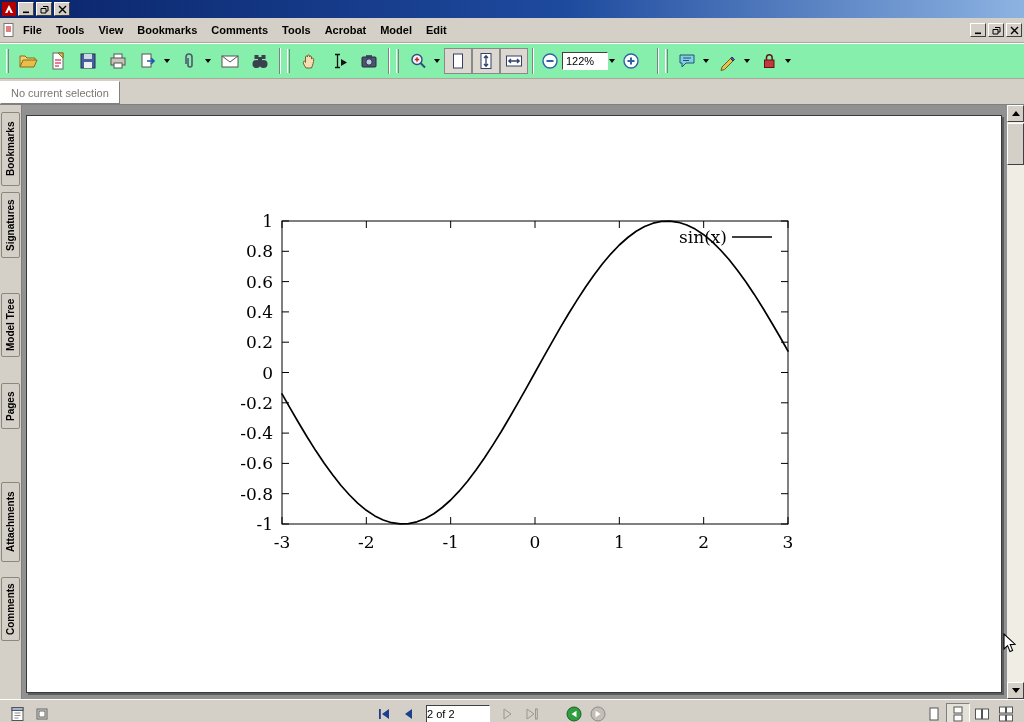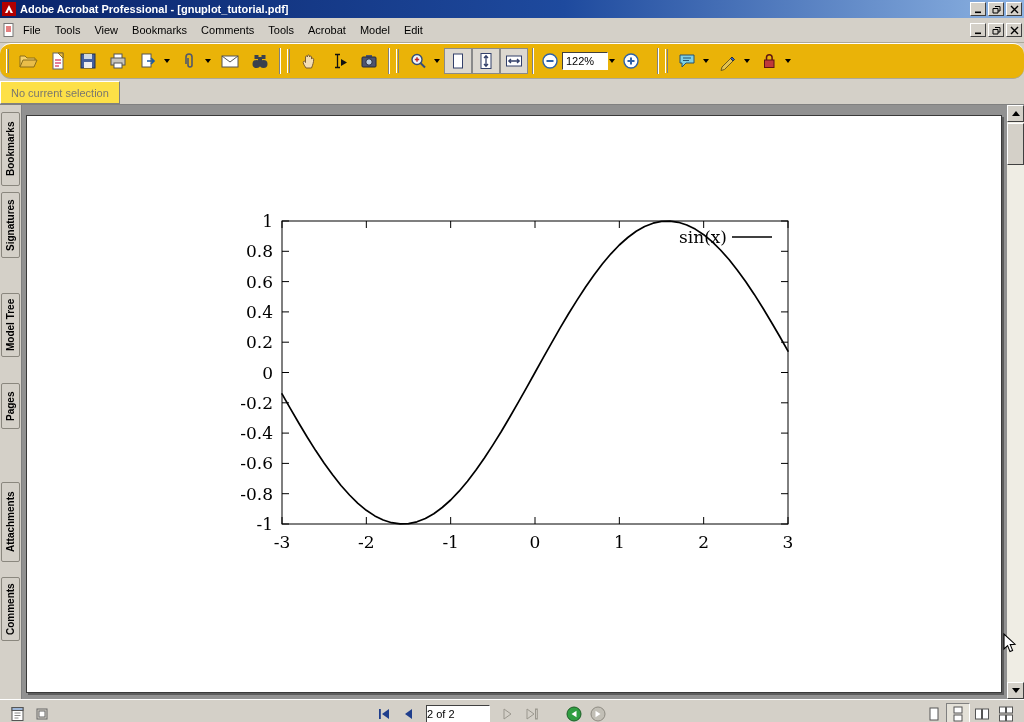--- a/index.html
+++ b/index.html
@@ -12,45 +12,45 @@
     background:linear-gradient(to right,#0a246a 0%,#1e4a9e 55%,#8db3e2 100%); }
   .titlebar .title-text { color:#fff; font-size:11px; font-weight:bold; margin-left:4px;
     white-space:nowrap; flex:1; }
   .win-btn { width:16px; height:14px; margin-left:2px; background:#d4d0c8;
     border:1px solid; border-color:#fff #404040 #404040 #fff;
     display:flex; align-items:center; justify-content:center; padding:0; }
   .app-ico { width:14px; height:14px; display:flex; }
 
   
   .menubar { height:20px; display:flex; align-items:center; background:#d4d0c8;
-    border-bottom:1px solid #aca899; padding:12px 2px; }
+    border-bottom:1px solid #aca899; padding:12px 2px;font-weight:bold; }
   .menu-item { font-size:11px; padding:0 7px; line-height:18px; color:#000; cursor:default; }
   .mdi-controls { margin-left:auto; display:flex; }
 
   
-  .toolbar { height:36px; display:flex; align-items:center; background:#eab308;
-    border-top:1px solid #fff; border-bottom:1px solid #aca899; padding:0 4px;border-radius:11px; }
+  .toolbar { height:36px; display:flex; align-items:center; background:#86efac;
+    border-top:1px solid #fff; border-bottom:1px solid #aca899; padding:0 4px; }
   .grip { width:3px; height:24px; margin:0 4px 0 2px; border-left:1px solid #fff;
     border-right:1px solid #808080; }
   .sep { width:0; height:26px; margin:0 4px; border-left:1px solid #808080;
     border-right:1px solid #fff; }
   .tb-btn { width:30px; height:28px; background:transparent; border:1px solid transparent;
     display:flex; align-items:center; justify-content:center; padding:0; }
   .tb-btn.framed { border:1px solid #8a8a8a; background:#dcd8d0; width:28px; height:26px; }
   .tb-btn svg { width:20px; height:20px; }
   .chev { width:0; height:0; border-left:3px solid transparent; border-right:3px solid transparent;
     border-top:4px solid #000; margin:0 4px 0 1px; align-self:center; }
   .zoom-input { width:46px; height:18px; font-size:11px; padding:1px 3px;
     border:1px solid; border-color:#404040 #fff #fff #404040; background:#fff; }
 
   
   .selbar { height:26px; background:#d4d0c8; border-bottom:1px solid #808080;
     display:flex; align-items:stretch; }
   .sel-tab { margin:2px 0 0 0; padding:0 10px; display:flex; align-items:center;
-    font-size:11px; color:#7a776e; background:#fde047;
+    font-size:11px; color:#7a776e; background:#ffffff;
     border:1px solid; border-color:#fff #808080 #808080 #fff; }
 
   
   .main { height:594px; display:flex; }
   .tabstrip { width:22px; position:relative; background:#d4d0c8;
     border-right:1px solid #808080; }
   .nav-tab { position:absolute; left:1px; width:19px;
     writing-mode:vertical-rl; transform:rotate(180deg);
     display:flex; align-items:center; justify-content:center;
     font-size:10px; font-weight:bold; color:#000; background:#d4d0c8;
@@ -92,21 +92,20 @@
 
 <div class="window">
 
   <div class="titlebar">
     <span class="app-ico">
       <svg viewBox="0 0 14 14">
           <rect width="14" height="14" fill="#b20000"></rect>
           <path d="M3 11 L7 3 L11 11 H8.6 L7 7.4 L5.4 11 Z" fill="#fff"></path>
         </svg>
     </span>
-    <span class="title-text">Adobe Acrobat Professional - [gnuplot_tutorial.pdf]</span>
     <button class="win-btn">
         <svg viewBox="0 0 9 9" width="9" height="9">
           <rect x="1" y="6.5" width="6" height="1.6" fill="#000"></rect>
         </svg>
       </button>
     <button class="win-btn">
         <svg viewBox="0 0 9 9" width="9" height="9">
           <path d="M3 1.5 h5 v4.5 h-2 M1 3.5 h5 v4.5 h-5 z" fill="none" stroke="#000"></path>
         </svg>
       </button>

